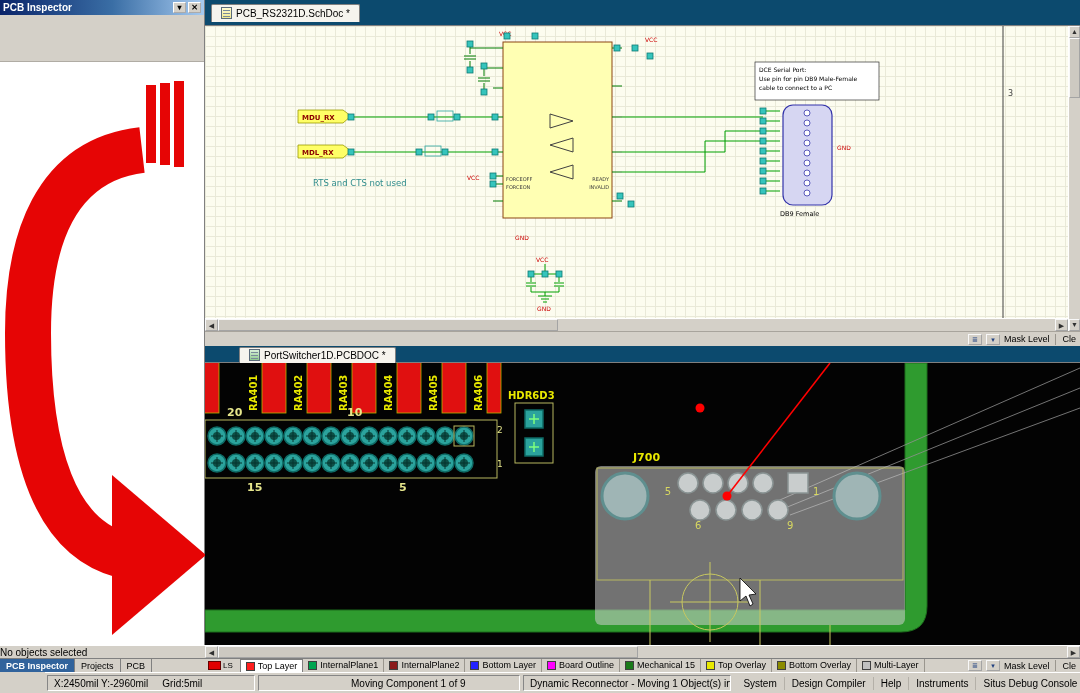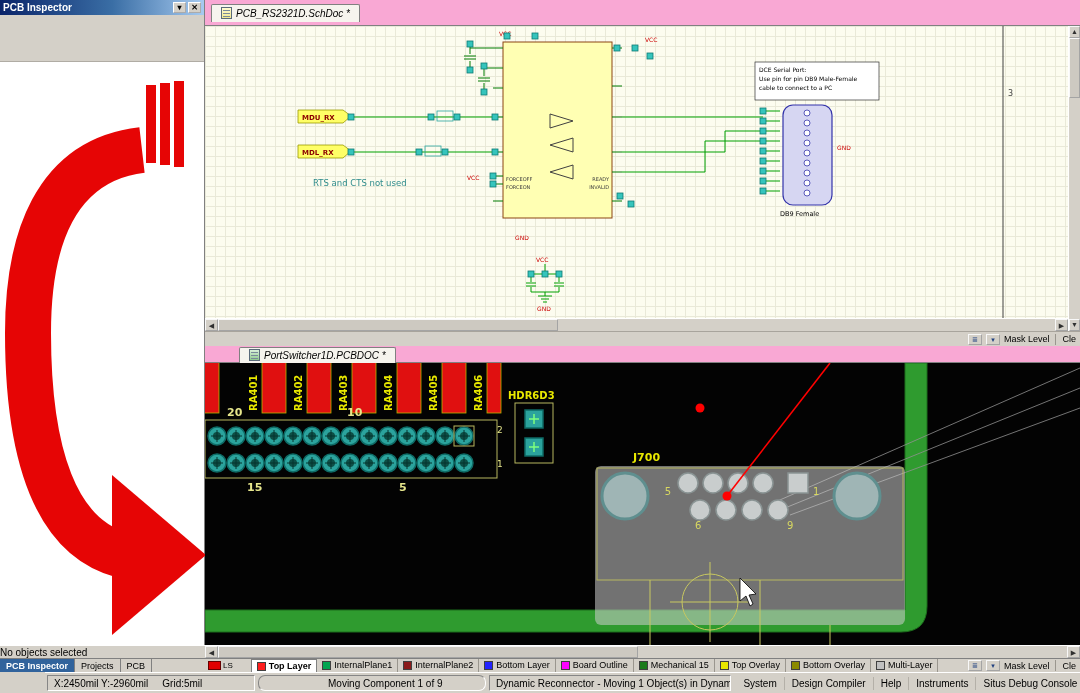--- a/index.html
+++ b/index.html
@@ -19,21 +19,21 @@
   .insp-link{color:#0000c8;text-decoration:underline;cursor:pointer;}
   .green-chip{position:absolute;right:16px;top:22px;width:26px;height:16px;background:#1f9f1f;border:1px solid #0a5a0a;
     border-radius:2px;transform:rotate(-35deg);box-shadow:inset 0 0 0 2px #36c436;}
   .red-arrow{left:0;top:55px;width:208px;height:600px;pointer-events:none;}
   .left-status{left:0;top:645px;width:205px;height:13px;background:#d4d0c8;font-size:10px;line-height:13px;border-top:1px solid #fff;}
   .left-tabs{left:0;top:658px;width:205px;height:14px;background:#d4d0c8;display:flex;align-items:stretch;font-size:9px;border-top:1px solid #808080;}
   .ltab{padding:1px 6px;border-right:1px solid #808080;line-height:12px;white-space:nowrap;}
   .ltab.active{background:#31639c;color:#fff;font-weight:bold;}
 
   
-  .tabrow{background:#f9a8d4;border-bottom:1px solid #808080;font-style:italic;}
+  .tabrow{background:#0c4a6e;border-bottom:1px solid #808080;}
   .sch-tabrow{left:205px;top:0;width:875px;height:26px;}
   .pcb-tabrow{left:205px;top:346px;width:990px;height:17px;padding-left:28px;}
   .doc-tab{display:inline-flex;align-items:center;gap:4px;background:#f6f4ee;border:1px solid #808080;border-bottom:none;
     padding:2px 9px 3px;font-size:10px;margin-left:6px;margin-top:4px;border-radius:2px 2px 0 0;}
   .pcb-tabrow .doc-tab{margin-top:1px;padding:1px 9px 2px;}
   .doc-icon{width:11px;height:12px;border:1px solid #5a6a7a;position:relative;background:#fff;}
   .doc-icon.sch{background:linear-gradient(#fffbd0,#f0e890);}
   .doc-icon.pcb{background:linear-gradient(#d9f0d9,#8fc98f);}
   .doc-icon:after{content:"";position:absolute;left:1px;top:2px;width:7px;height:1px;background:#7a8a9a;box-shadow:0 3px 0 #7a8a9a,0 6px 0 #7a8a9a;}
 
@@ -53,31 +53,31 @@
     gap:4px;font-size:9px;padding:0 4px;border-top:1px solid #a8a49c;}
   .mini-btn{width:14px;height:11px;background:#d4d0c8;border:1px outset #f8f8f8;font-size:7px;line-height:9px;text-align:center;color:#204080;}
   .vsep{width:1px;height:11px;background:#9a968e;margin:0 2px;}
 
   
   .pcb-canvas{left:205px;top:363px;width:875px;height:282px;background:#030303;overflow:hidden;}
 
   
   .layer-row{left:205px;top:658px;width:875px;height:14px;background:#d4d0c8;display:flex;align-items:center;font-size:9px;border-top:1px solid #808080;}
   .ls-chip{width:13px;height:9px;background:#e00000;border:1px solid #600;margin:0 2px 0 3px;}
-  .ls-label{margin-right:18px;font-size:8px;}
+  .ls-label{margin-right:7px;font-size:8px;}
   .layer-tab{display:flex;align-items:center;gap:3px;padding:1px 5px;border-right:1px solid #9a968e;white-space:nowrap;line-height:11px;}
-  .layer-tab.active{background:#fff;font-weight:bold;border:1px solid #808080;border-bottom:none;}
+  .layer-tab.active{background:#fff;font-weight:normal;border:1px solid #808080;border-bottom:none;}
   .sw{width:9px;height:9px;border:1px solid #404040;flex:none;}
   .layer-right{margin-left:auto;display:flex;align-items:center;gap:4px;padding-right:4px;}
 
   
   .statusbar{left:0;top:672px;width:1080px;height:21px;background:#d4d0c8;border-top:1px solid #fff;display:flex;align-items:stretch;padding:2px;gap:3px;font-size:10px;margin-left:45px;}
   .sb-cell{border:1px solid;border-color:#868686 #fff #fff #868686;padding:1px 6px;white-space:nowrap;overflow:hidden;display:flex;align-items:center;gap:14px;}
   .sb-coords{width:208px;}
-  .sb-moving{width:228px;padding-left:69px;border-radius:7px;}
+  .sb-moving{width:262px;padding-left:92px;}
   .sb-mode{flex:1;}
   .sb-menus{border:none;display:flex;align-items:center;gap:0;padding:0 2px;}
   .sb-menu{padding:1px 7px;border-right:1px solid #b4b0a8;cursor:pointer;}
   svg text{font-family:"DejaVu Sans",sans-serif;}
 </style>
 </head>
 <body>
 
 <div class="screen">
 

